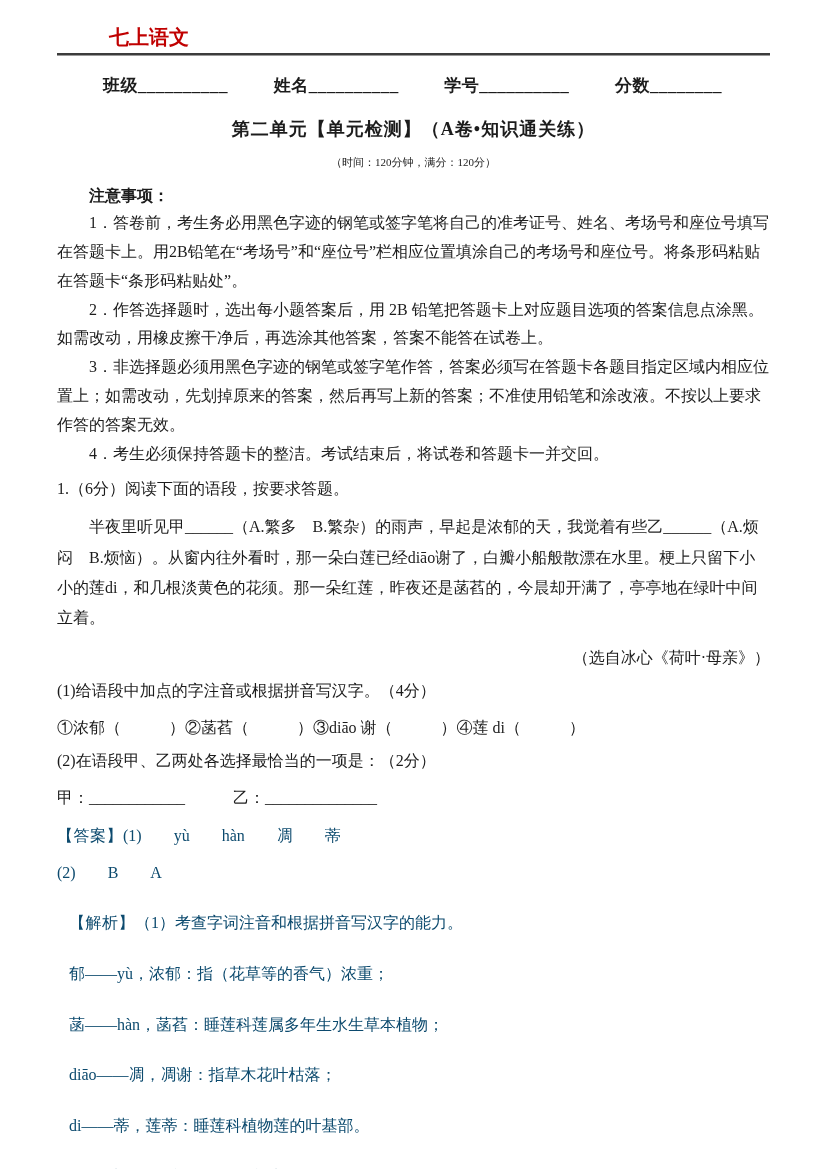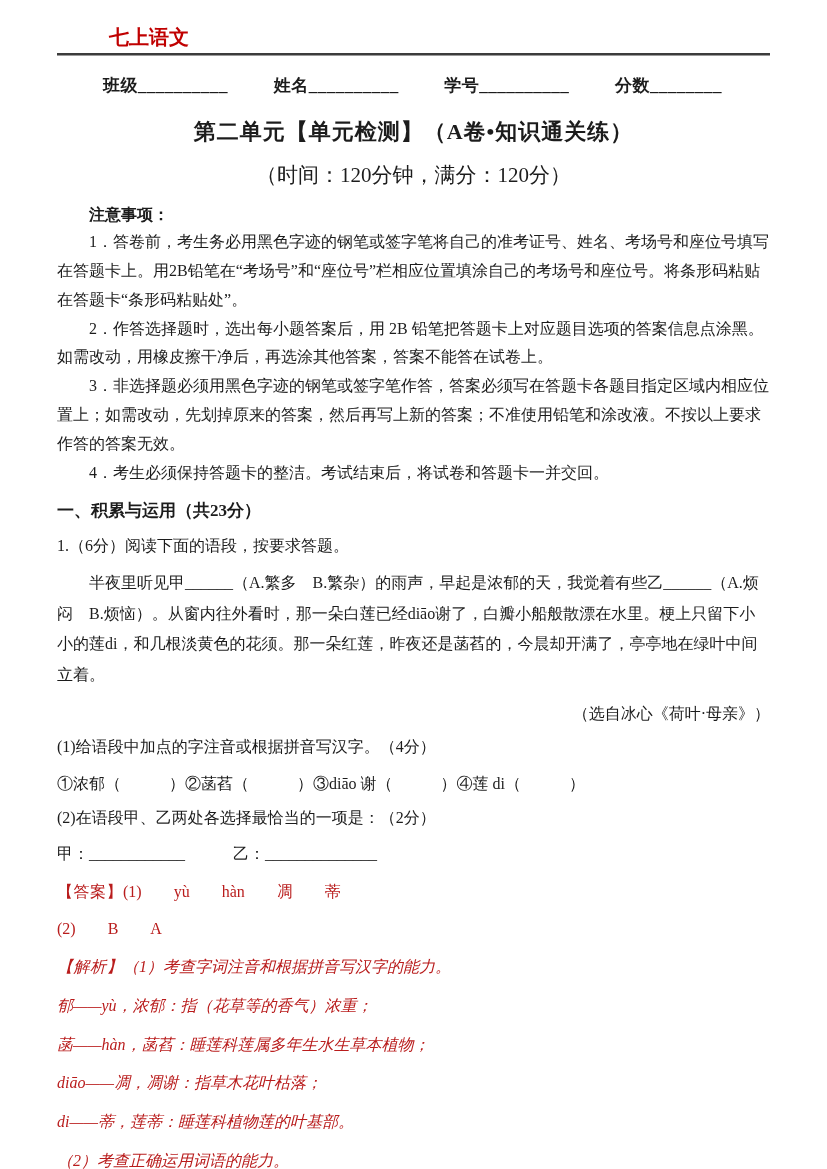--- a/index.html
+++ b/index.html
@@ -9,35 +9,35 @@
     font-family:"Liberation Serif","DejaVu Serif",serif;
     color:#1c1c1c;font-size:16px;
   }
   .page{box-sizing:border-box;width:827px;height:1169px;padding:24px 57px 10px;}
   
   .brand{color:#c00000;font-weight:bold;font-size:20px;margin:0 0 2px 52px;}
   .rule{height:2px;background:#3c3c3c;border-bottom:1px solid #9a9a9a;margin:2px 0 0;}
   .fields{display:flex;justify-content:space-between;font-weight:bold;font-size:17px;
           margin:18px 48px 0 46px;letter-spacing:.5px;}
   
-  .title{text-align:center;font-weight:bold;font-size:22px;margin:20px 0 0;letter-spacing:1px;}
-  .meta{text-align:center;font-size:21px;margin:14px 0 0;}
+  .title{text-align:center;font-weight:bold;font-size:18px;margin:20px 0 0;letter-spacing:1px;}
+  .meta{text-align:center;font-size:11px;margin:14px 0 0;}
   
   .notice-heading{font-weight:bold;margin:12px 0 0;text-indent:2em;line-height:1.7;}
   .notice p{margin:0;text-indent:2em;line-height:1.8;}
   
   .section-heading{font-weight:bold;font-size:17px;margin:10px 0 0;line-height:1.6;}
   .sline{margin:9px 0 0;line-height:1.55;}
   .passage{margin:10px 0 12px;text-indent:2em;line-height:1.9;}
   .source{text-align:right;margin:6px 0 0;line-height:1.5;}
   .pinyin-row{display:flex;margin:12px 0 0;line-height:1.55;}
   .blanks{margin:12px 0 0;line-height:1.55;}
-  .red{color:#b91c1c;}
+  .red{color:#0c4a6e;}
   .ans{margin:13px 0 0;line-height:1.5;}
-  .exp{margin:0;padding-top:14px;line-height:1.55;font-style:italic;}
+  .exp{margin:12px;padding-top:14px;line-height:1.55;}
   .label{letter-spacing:.5px;}
 </style>
 </head>
 <body>
 
 <div class="page">
 
   <div class="brand">七上语文</div>
   <div class="rule"></div>
 
@@ -52,21 +52,20 @@
   <div class="meta">（时间：120分钟，满分：120分）</div>
 
   <div class="notice">
     <div class="notice-heading">注意事项：</div>
     <p>1．答卷前，考生务必用黑色字迹的钢笔或签字笔将自己的准考证号、姓名、考场号和座位号填写在答题卡上。用2B铅笔在“考场号”和“座位号”栏相应位置填涂自己的考场号和座位号。将条形码粘贴在答题卡“条形码粘贴处”。</p>
     <p>2．作答选择题时，选出每小题答案后，用 2B 铅笔把答题卡上对应题目选项的答案信息点涂黑。如需改动，用橡皮擦干净后，再选涂其他答案，答案不能答在试卷上。</p>
     <p>3．非选择题必须用黑色字迹的钢笔或签字笔作答，答案必须写在答题卡各题目指定区域内相应位置上；如需改动，先划掉原来的答案，然后再写上新的答案；不准使用铅笔和涂改液。不按以上要求作答的答案无效。</p>
     <p>4．考生必须保持答题卡的整洁。考试结束后，将试卷和答题卡一并交回。</p>
   </div>
 
-  <div class="section-heading">一、积累与运用（共23分）</div>
 
   <p class="sline">1.（6分）阅读下面的语段，按要求答题。</p>
 
   <p class="passage">半夜里听见甲______（A.繁多　B.繁杂）的雨声，早起是浓郁的天，我觉着有些乙______（A.烦闷　B.烦恼）。从窗内往外看时，那一朵白莲已经diāo谢了，白瓣小船般散漂在水里。梗上只留下小小的莲di，和几根淡黄色的花须。那一朵红莲，昨夜还是菡萏的，今晨却开满了，亭亭地在绿叶中间立着。</p>
   <p class="source">（选自冰心《荷叶·母亲》）</p>
 
   <p class="sline">(1)给语段中加点的字注音或根据拼音写汉字。（4分）</p>
 
   <div class="pinyin-row">
     <span>①浓郁（　　　）</span>

